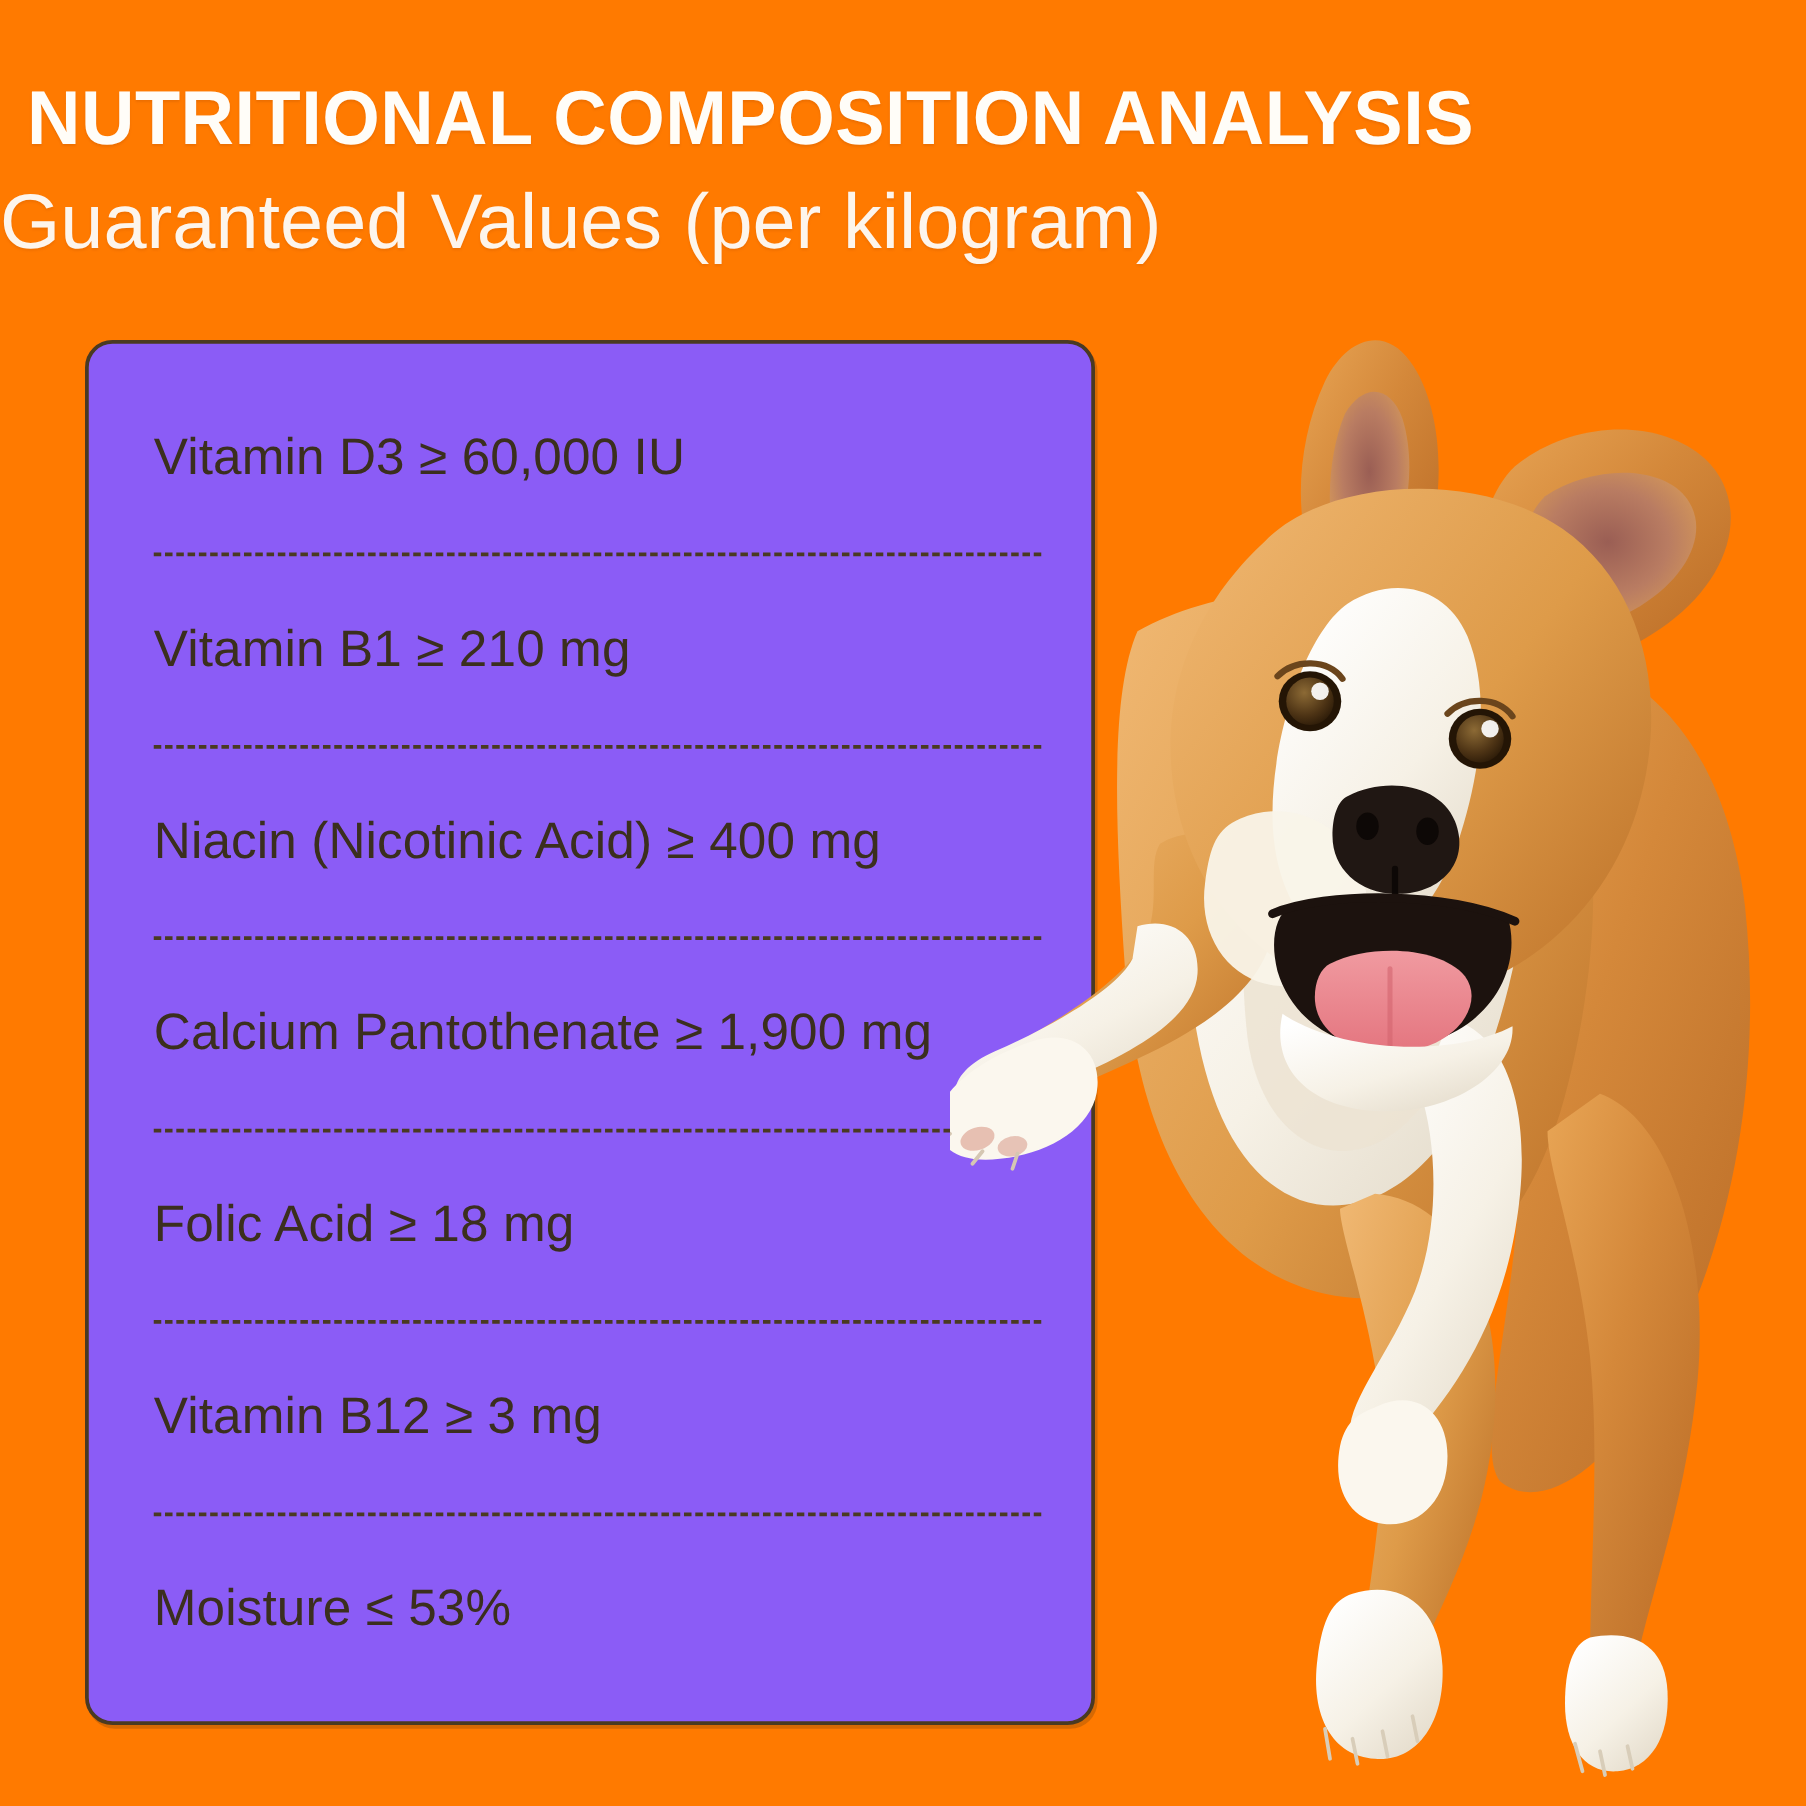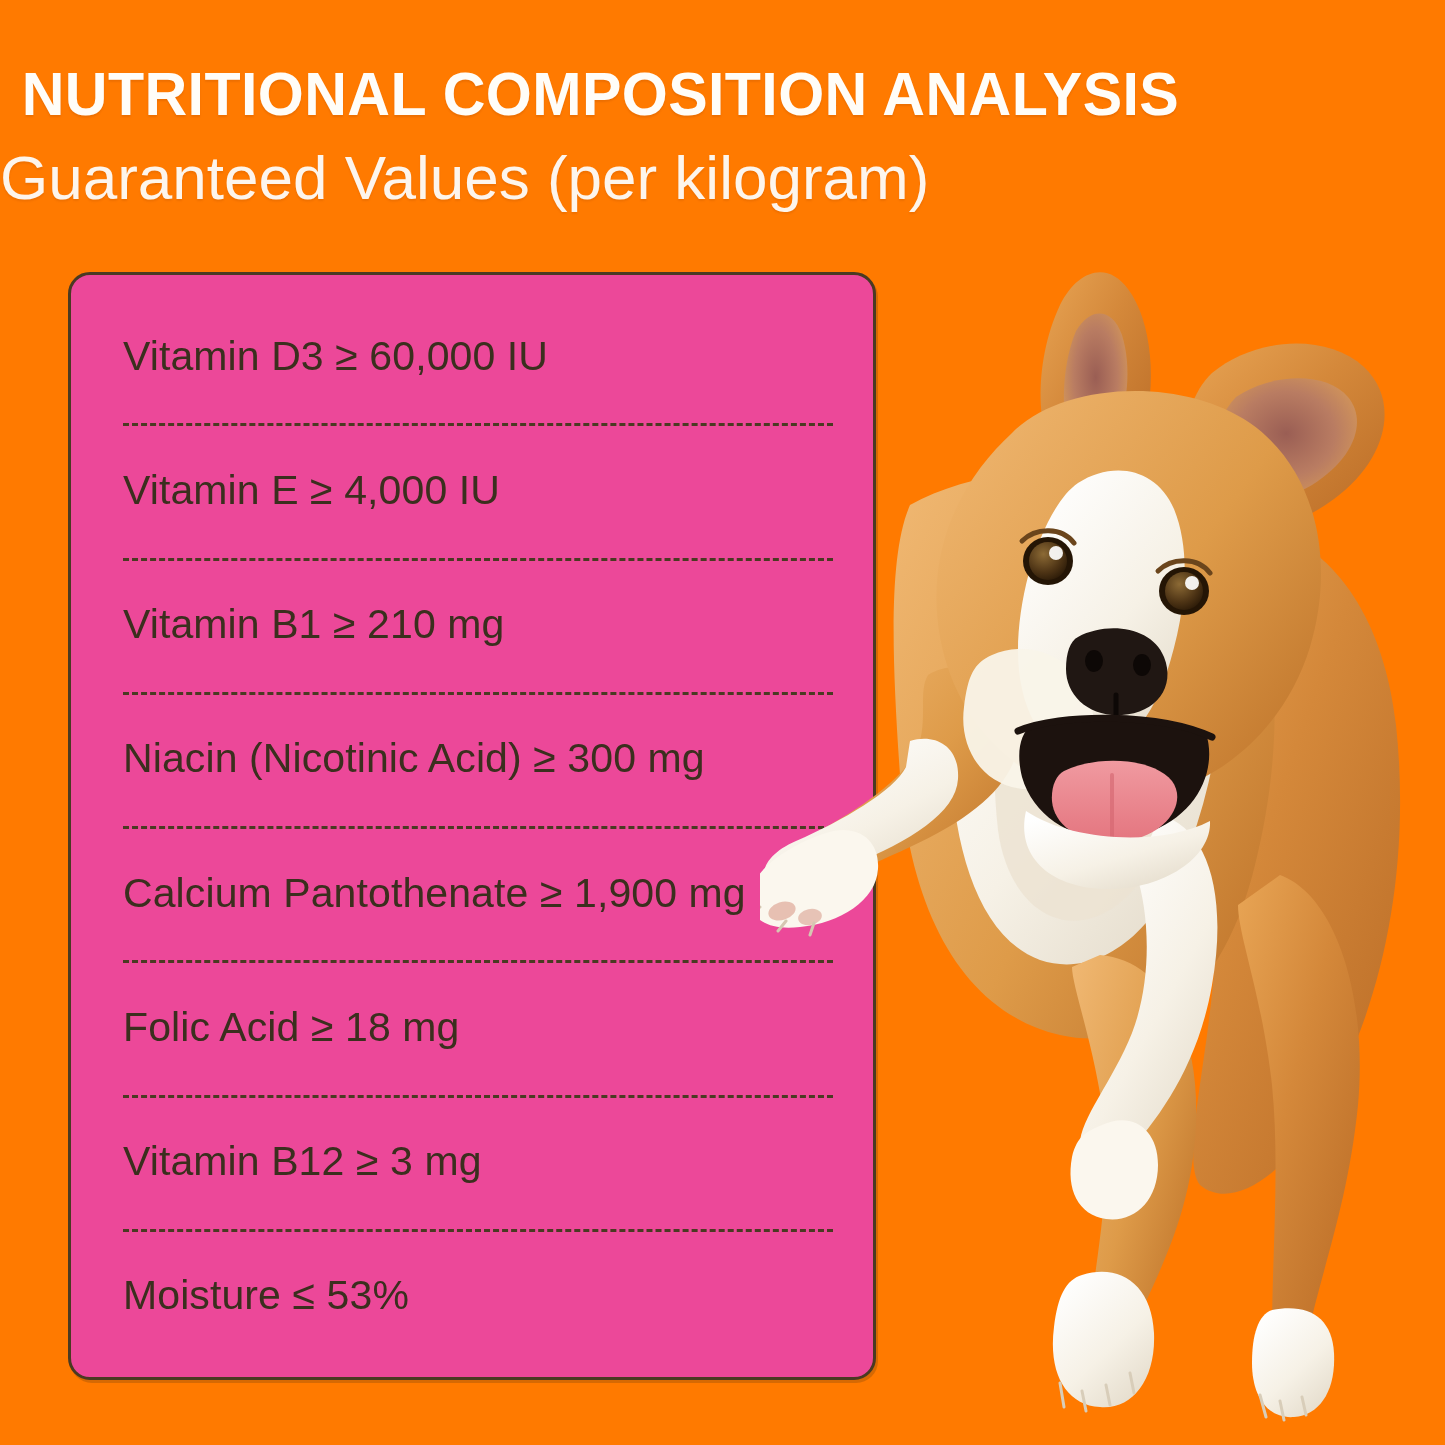--- a/index.html
+++ b/index.html
@@ -57,21 +57,21 @@
   }
   #dog-figure svg { display: block; width: 100%; height: 100%; }
 
   
   #nutrition-card {
     position: absolute;
     left: 68px;
     top: 272px;
     width: 808px;
     height: 1108px;
-    background: #ec4899;
+    background: #8b5cf6;
     border: 3px solid #4A3A22;
     border-radius: 22px;
     box-sizing: border-box;
     z-index: 6;
     box-shadow: 2px 3px 0 rgba(90,55,10,0.25);
   }
   #rows {
     position: absolute;
     left: 0; top: 0;
     width: 100%;
@@ -114,27 +114,24 @@
     <h2 id="subtitle">Guaranteed Values (per kilogram)</h2>
   </div>
 
   <div id="nutrition-card">
     <div id="rows">
 
       <div class="nutrient-row">
         <span class="nutrient-text">Vitamin D3 ≥ 60,000 IU</span>
       </div>
       <div class="nutrient-row">
-        <span class="nutrient-text">Vitamin E ≥ 4,000 IU</span>
-      </div>
-      <div class="nutrient-row">
         <span class="nutrient-text">Vitamin B1 ≥ 210 mg</span>
       </div>
       <div class="nutrient-row">
-        <span class="nutrient-text">Niacin (Nicotinic Acid) ≥ 300 mg</span>
+        <span class="nutrient-text">Niacin (Nicotinic Acid) ≥ 400 mg</span>
       </div>
       <div class="nutrient-row">
         <span class="nutrient-text">Calcium Pantothenate ≥ 1,900 mg</span>
       </div>
       <div class="nutrient-row">
         <span class="nutrient-text">Folic Acid ≥ 18 mg</span>
       </div>
       <div class="nutrient-row">
         <span class="nutrient-text">Vitamin B12 ≥ 3 mg</span>
       </div>

